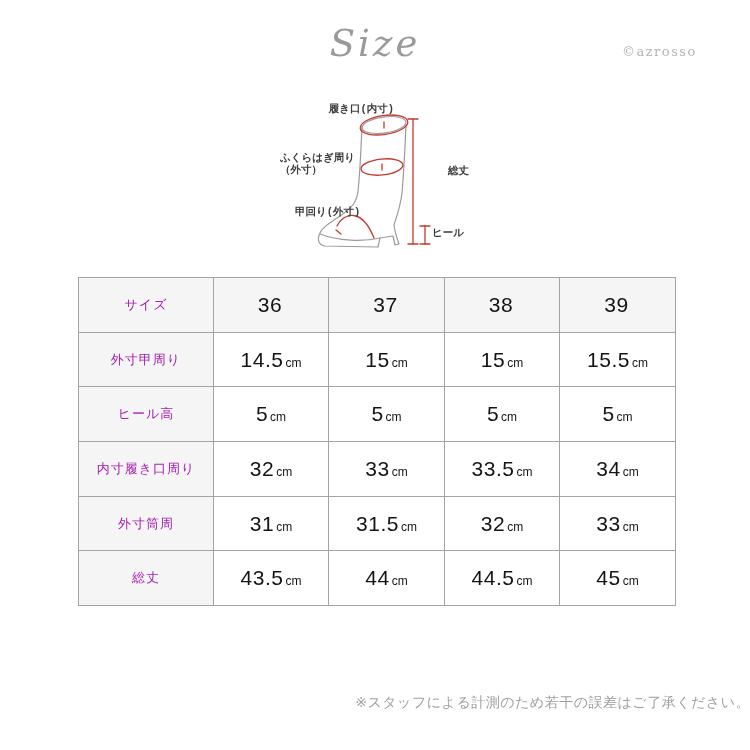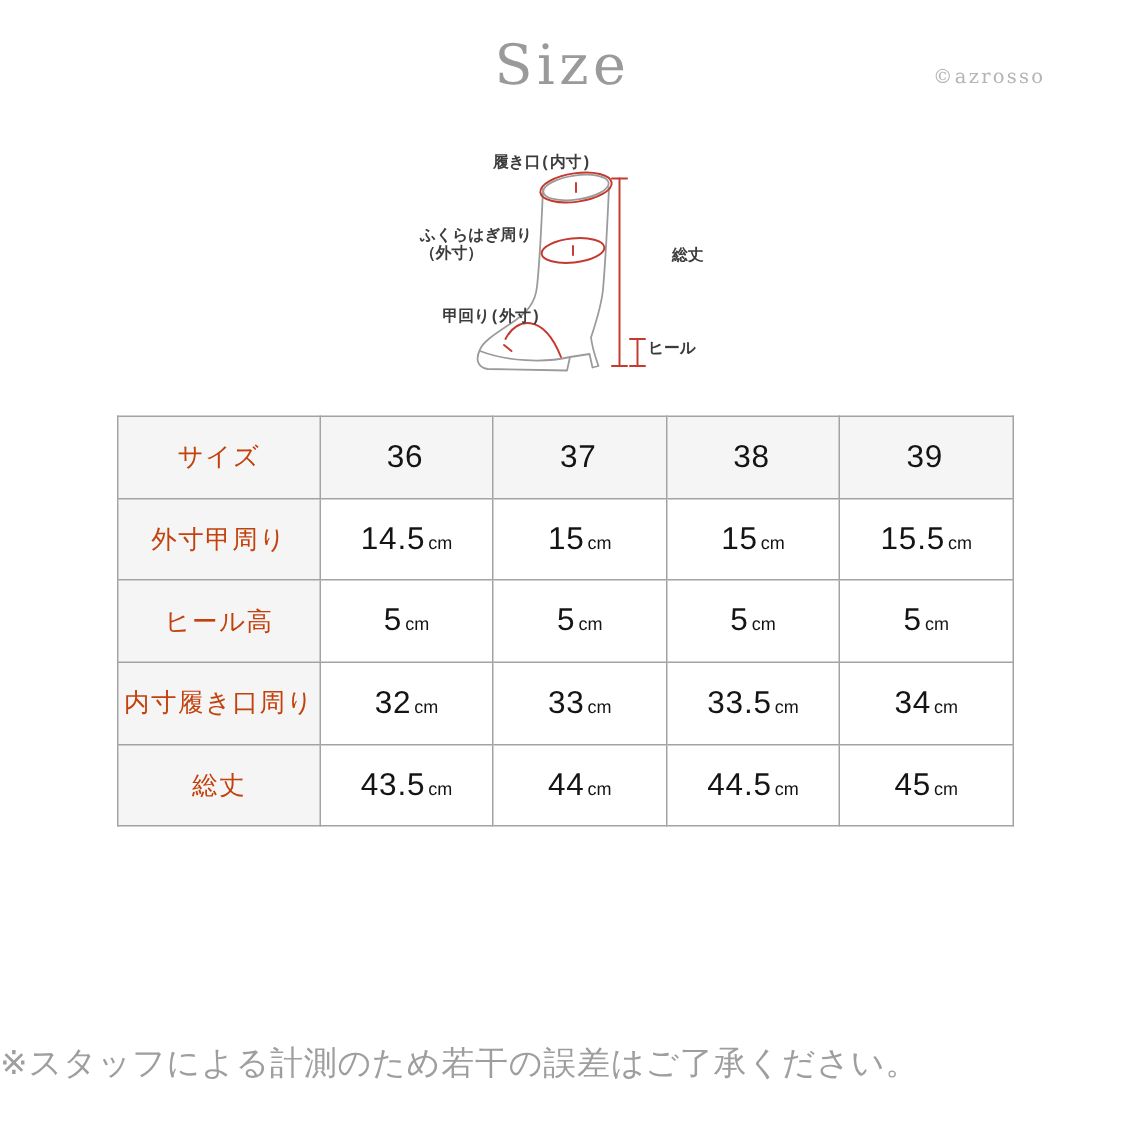--- a/index.html
+++ b/index.html
@@ -4,21 +4,21 @@
 <style>
   html,body{margin:0;padding:0;background:#fff;}
   .page{
     position:relative;width:750px;height:750px;background:#ffffff;overflow:hidden;
     font-family:"Liberation Sans","DejaVu Sans",sans-serif;color:#1e1e1e;
   }
   
   .title{
     position:absolute;top:22px;left:0;width:100%;margin:0;text-align:center;
     font-family:"DejaVu Serif","Liberation Serif",serif;font-weight:400;
-    font-size:37px;color:#9a9a9a;letter-spacing:3px;
+    font-size:37px;color:#9a9a9a;letter-spacing:3px;font-style:italic;
   }
   .copyright{
     position:absolute;top:44px;left:622px;
     font-family:"DejaVu Serif","Liberation Serif",serif;
     font-size:13px;color:#b4b4b4;letter-spacing:1.5px;
   }
   
   .diagram{position:absolute;left:0;top:0;width:614px;height:270px;font-family:Liberation Mono, monospace;}
   .boot-svg{position:absolute;left:278px;top:95px;width:200px;height:170px;}
   .dlabel{
@@ -33,30 +33,30 @@
   
   .size-table{
     position:absolute;left:78px;top:277px;width:597px;
     border-collapse:collapse;table-layout:fixed;
   }
   .size-table th,.size-table td{
     border:1px solid #a3a3a3;text-align:center;vertical-align:middle;padding:0;
   }
   .size-table tr{height:54.7px;}
   .size-table th{
-    background:#f5f5f5;font-weight:normal;font-size:17px;color:#c2410c;
+    background:#f5f5f5;font-weight:normal;font-size:13px;color:#a21caf;
     letter-spacing:1px;
   }
   .size-table tr.head td{background:#f5f5f5;}
   .num{font-size:21px;color:#141414;letter-spacing:0.5px;}
   .unit{font-size:12px;color:#141414;margin-left:2px;}
   
   .note{
-    position:absolute;top:694px;left:0;width:100%;margin:0;text-align:left;
-    font-size:22px;color:#9e9e9e;letter-spacing:0.5px;
+    position:absolute;top:694px;left:0;width:100%;margin:0;text-align:right;
+    font-size:14px;color:#9e9e9e;letter-spacing:0.5px;
   }
 </style>
 </head>
 <body>
 
 <div class="page">
 
   <h1 class="title">Size</h1>
   <div class="copyright">©azrosso</div>
 
@@ -141,20 +141,27 @@
         <td><span class="num">5</span><span class="unit">cm</span></td>
       </tr>
       <tr>
         <th>内寸履き口周り</th>
         <td><span class="num">32</span><span class="unit">cm</span></td>
         <td><span class="num">33</span><span class="unit">cm</span></td>
         <td><span class="num">33.5</span><span class="unit">cm</span></td>
         <td><span class="num">34</span><span class="unit">cm</span></td>
       </tr>
       <tr>
+        <th>外寸筒周</th>
+        <td><span class="num">31</span><span class="unit">cm</span></td>
+        <td><span class="num">31.5</span><span class="unit">cm</span></td>
+        <td><span class="num">32</span><span class="unit">cm</span></td>
+        <td><span class="num">33</span><span class="unit">cm</span></td>
+      </tr>
+      <tr>
         <th>総丈</th>
         <td><span class="num">43.5</span><span class="unit">cm</span></td>
         <td><span class="num">44</span><span class="unit">cm</span></td>
         <td><span class="num">44.5</span><span class="unit">cm</span></td>
         <td><span class="num">45</span><span class="unit">cm</span></td>
       </tr>
     </tbody>
   </table>
 
   <p class="note">※スタッフによる計測のため若干の誤差はご了承ください。</p>

